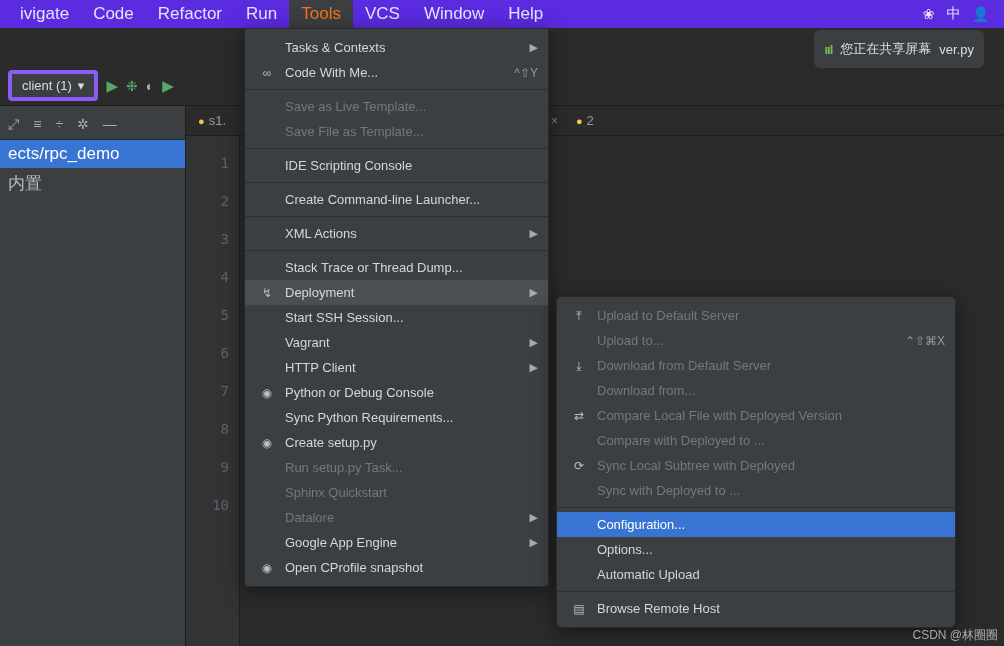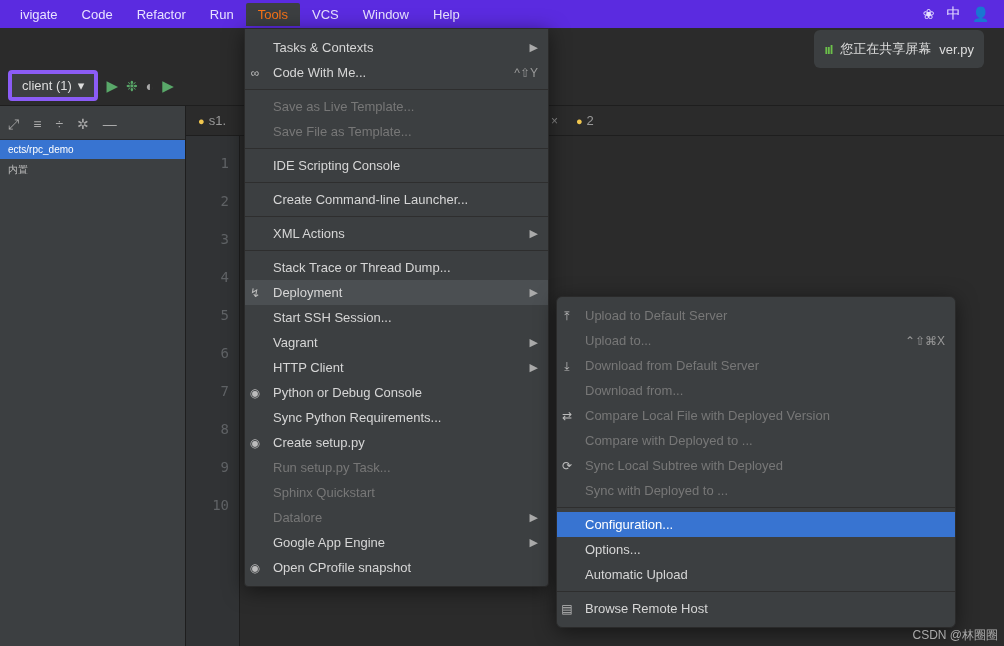--- a/index.html
+++ b/index.html
@@ -6,21 +6,21 @@
   body {
     width: 1004px; height: 646px; overflow: hidden;
     font-family: -apple-system, "Segoe UI", Arial, sans-serif;
     font-size: 13px; background: #2b2b2b; color: #bbbbbb;
     position: relative;
   }
   .menubar {
     height: 28px; background: #5b2be0; color: #e8e2ff;
     display: flex; align-items: center; padding: 0 8px; gap: 0;
   }
-  .menubar-item { padding: 4px 12px; font-size: 13px; color: #e8e2ff; }
+  .menubar-item { padding: 4px 12px; font-size: 17px; color: #e8e2ff; }
   .menubar-item.active { background: #3c3f41; color: #f97316; border-radius: 2px 2px 0 0; }
   .menubar-spacer { flex: 1; }
   .menubar-icon { margin: 0 6px; font-size: 14px; }
 
   .pill-row {
     position: absolute; top: 30px; right: 20px;
     display: flex; align-items: center; background: #3c3f41;
     border-radius: 6px; padding: 10px 10px; gap: 8px; color: #ddd;
   }
   .pill-bars { color: #6cc04a; font-weight: bold; letter-spacing: -1px; }
@@ -39,21 +39,21 @@
 
   .main { display: flex; height: calc(646px - 28px - 40px - 38px); }
   .sidebar {
     width: 186px; background: #3c3f41; border-right: 1px solid #1e1e1e;
     padding-top: 4px;
   }
   .sidebar-tools {
     display: flex; gap: 14px; padding: 6px 8px; color: #aaa; font-size: 14px;
     border-bottom: 1px solid #2b2b2b;
   }
-  .tree-item { padding: 4px 8px; font-size: 10px; }
+  .tree-item { padding: 4px 8px; font-size: 17px; }
   .tree-item.selected { background: #3874d1; color: #fff; }
 
   .editor { flex: 1; background: #2b2b2b; position: relative; }
   .tabbar {
     height: 30px; display: flex; align-items: center; gap: 6px;
     padding: 0 6px; border-bottom: 1px solid #1e1e1e; color: #999;
     overflow: hidden; white-space: nowrap;
   }
   .file-tab { display: inline-flex; align-items: center; gap: 4px; padding: 4px 6px; }
   .py-icon { color: #f0c64e; font-size: 11px; }
@@ -64,21 +64,21 @@
     color: #606366; text-align: right; padding: 8px 10px 0 0;
     font-family: "Menlo", monospace; font-size: 14px; line-height: 38px;
   }
 
   .dropdown {
     position: absolute; left: 244px; top: 28px; width: 305px;
     background: #3c3f41; border: 1px solid #2a2a2a; border-radius: 0 0 4px 4px;
     padding: 6px 0; box-shadow: 0 4px 20px rgba(0,0,0,.5);
   }
   .dd-item {
-    display: flex; align-items: center; padding: 5px 2px; gap: 10px;
+    display: flex; align-items: center; padding: 5px 14px; gap: 10px;
     color: #d6d6d6; font-size: 13px; position: relative;
   }
   .dd-item.disabled { color: #777; }
   .dd-item.hover { background: #4b4f52; }
   .dd-arrow { position: absolute; right: 10px; color: #aaa; font-size: 11px; }
   .dd-shortcut { position: absolute; right: 10px; color: #999; font-size: 12px; }
   .dd-sep { height: 1px; background: #2e2e2e; margin: 4px 0; }
   .dd-icon { width: 16px; display: inline-flex; justify-content: center; color: #bbb; font-size: 12px; }
 
   .submenu {

